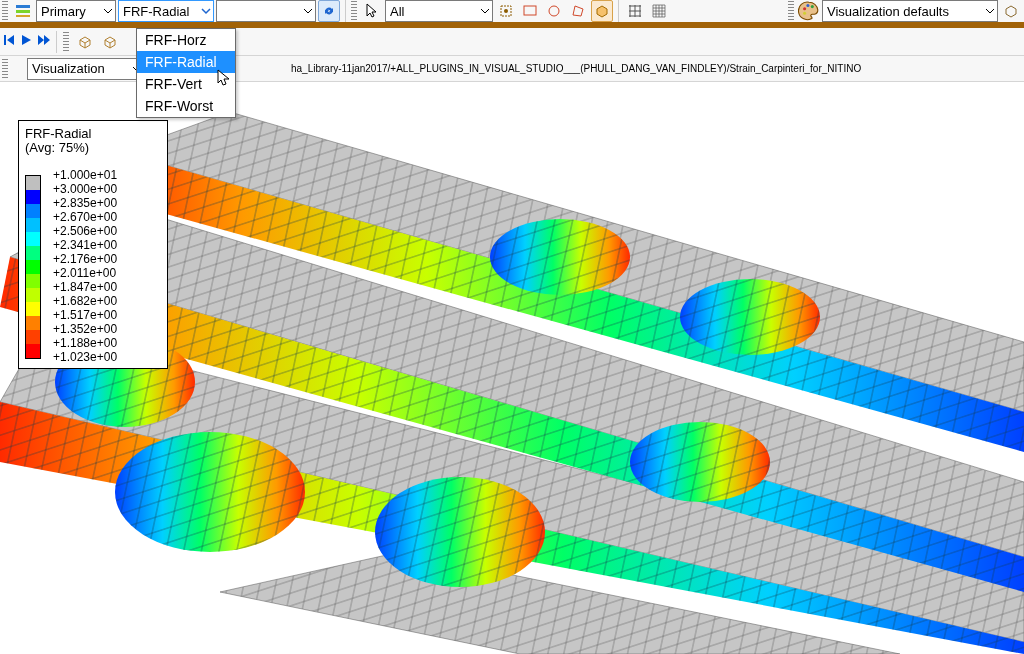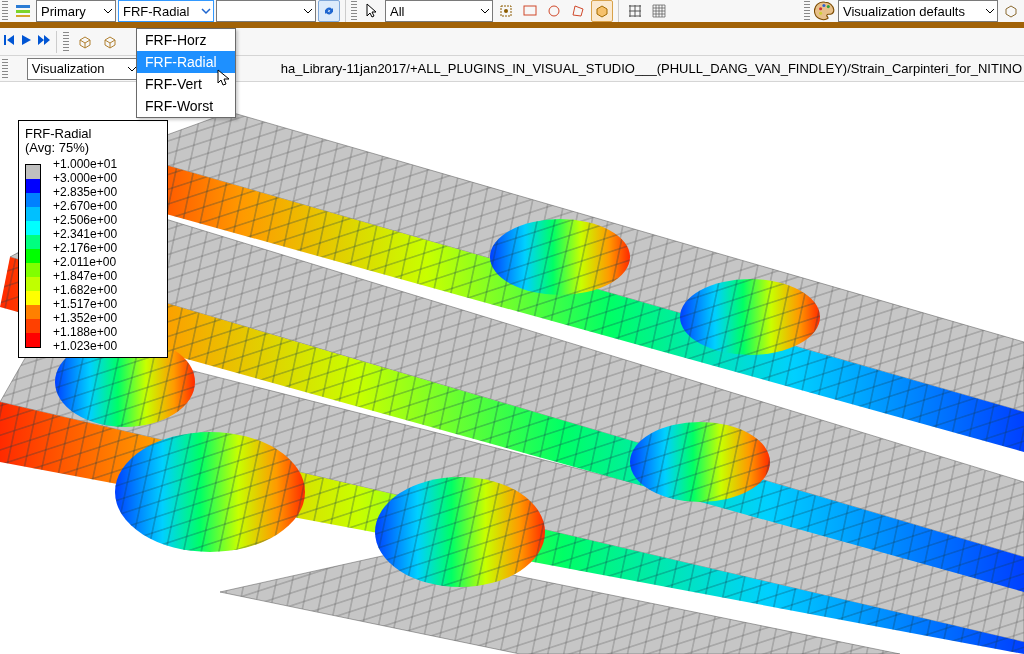--- a/index.html
+++ b/index.html
@@ -27,21 +27,21 @@
   
   .dropdown{position:absolute;left:136px;top:28px;width:100px;border:1px solid #6a6a6a;background:#fff;z-index:20;box-shadow:2px 2px 3px rgba(0,0,0,.2);}
   .dropdown .item{padding:3px 8px;font-size:14px;cursor:default;}
   .dropdown .item.sel{background:#1e90ff;color:#fff;}
   .cursor-icon{position:absolute;left:217px;top:69px;z-index:25;}
 
   
   .viewport{position:absolute;left:0;top:82px;right:0;bottom:0;background:#fff;}
   .legend{position:absolute;left:18px;top:120px;width:150px;border:1px solid #000;background:#fff;padding:6px 6px 4px 6px;font-family:"Courier New",monospace;font-size:12px;line-height:14px;z-index:2;}
   .legend .title{font-family:"Segoe UI",sans-serif;font-size:13px;}
-  .legend .avg{font-family:"Segoe UI",sans-serif;font-size:13px;margin-bottom:2px;}
+  .legend .avg{font-family:"Segoe UI",sans-serif;font-size:13px;margin-bottom:13px;}
   .legend .row{display:flex;align-items:flex-start;}
   .legend .bar{width:16px;display:flex;flex-direction:column;border:1px solid #000;margin-top:7px;}
   .legend .bar div{height:14px;}
   .legend .vals{margin-left:12px;white-space:pre;}
   .mesh{position:absolute;inset:0;}
 </style>
 </head>
 <body>
 
 <div class="toolbar">
@@ -151,21 +151,21 @@
   <span class="grip"></span>
   <span class="pal">
     <svg viewBox="0 0 20 20">
         <path d="M10 2a8 8 0 1 0 2 15c1 0 1-1 0-2s0-2 1-2h2a4 4 0 0 0 3-4 8 8 0 0 0-8-7z" fill="#e8c08a" stroke="#7a4a00"></path>
         <circle cx="6" cy="8" r="1.4" fill="#d03030"></circle>
         <circle cx="9" cy="5" r="1.4" fill="#3060d0"></circle>
         <circle cx="13" cy="6" r="1.4" fill="#30a040"></circle>
         <circle cx="6" cy="12" r="1.4" fill="#d0d030"></circle>
       </svg>
   </span>
-  <div class="combo" style="width:160px">
+  <div class="combo" style="width:176px">
     <span>Visualization defaults</span>
     <span class="caret">
         <svg viewBox="0 0 10 10">
           <path d="M1 3l4 4 4-4" fill="none" stroke="#000"></path>
         </svg>
       </span>
   </div>
   <span class="ico">
       <svg viewBox="0 0 16 16">
         <path d="M3 6l5-3 5 3v5l-5 3-5-3z" fill="none" stroke="#8a6a30"></path>
@@ -201,21 +201,21 @@
   <span class="grip"></span>
   <div class="combo" style="width:118px">
     <span>Visualization</span>
     <span class="caret">
         <svg viewBox="0 0 10 10">
           <path d="M1 3l4 4 4-4" fill="none" stroke="#000"></path>
         </svg>
       </span>
   </div>
   <span style="width:112px"></span>
-  <span style="font-size:13px;">ha_Library-11jan2017/+ALL_PLUGINS_IN_VISUAL_STUDIO___(PHULL_DANG_VAN_FINDLEY)/Strain_Carpinteri_for_NITINO</span>
+  <span style="font-size:10px;">ha_Library-11jan2017/+ALL_PLUGINS_IN_VISUAL_STUDIO___(PHULL_DANG_VAN_FINDLEY)/Strain_Carpinteri_for_NITINO</span>
 </div>
 
 <div class="dropdown">
   <div class="item">FRF-Horz</div>
   <div class="item sel">FRF-Radial</div>
   <div class="item">FRF-Vert</div>
   <div class="item">FRF-Worst</div>
 </div>
 <span class="cursor-icon">
   <svg width="14" height="18" viewBox="0 0 14 18">

